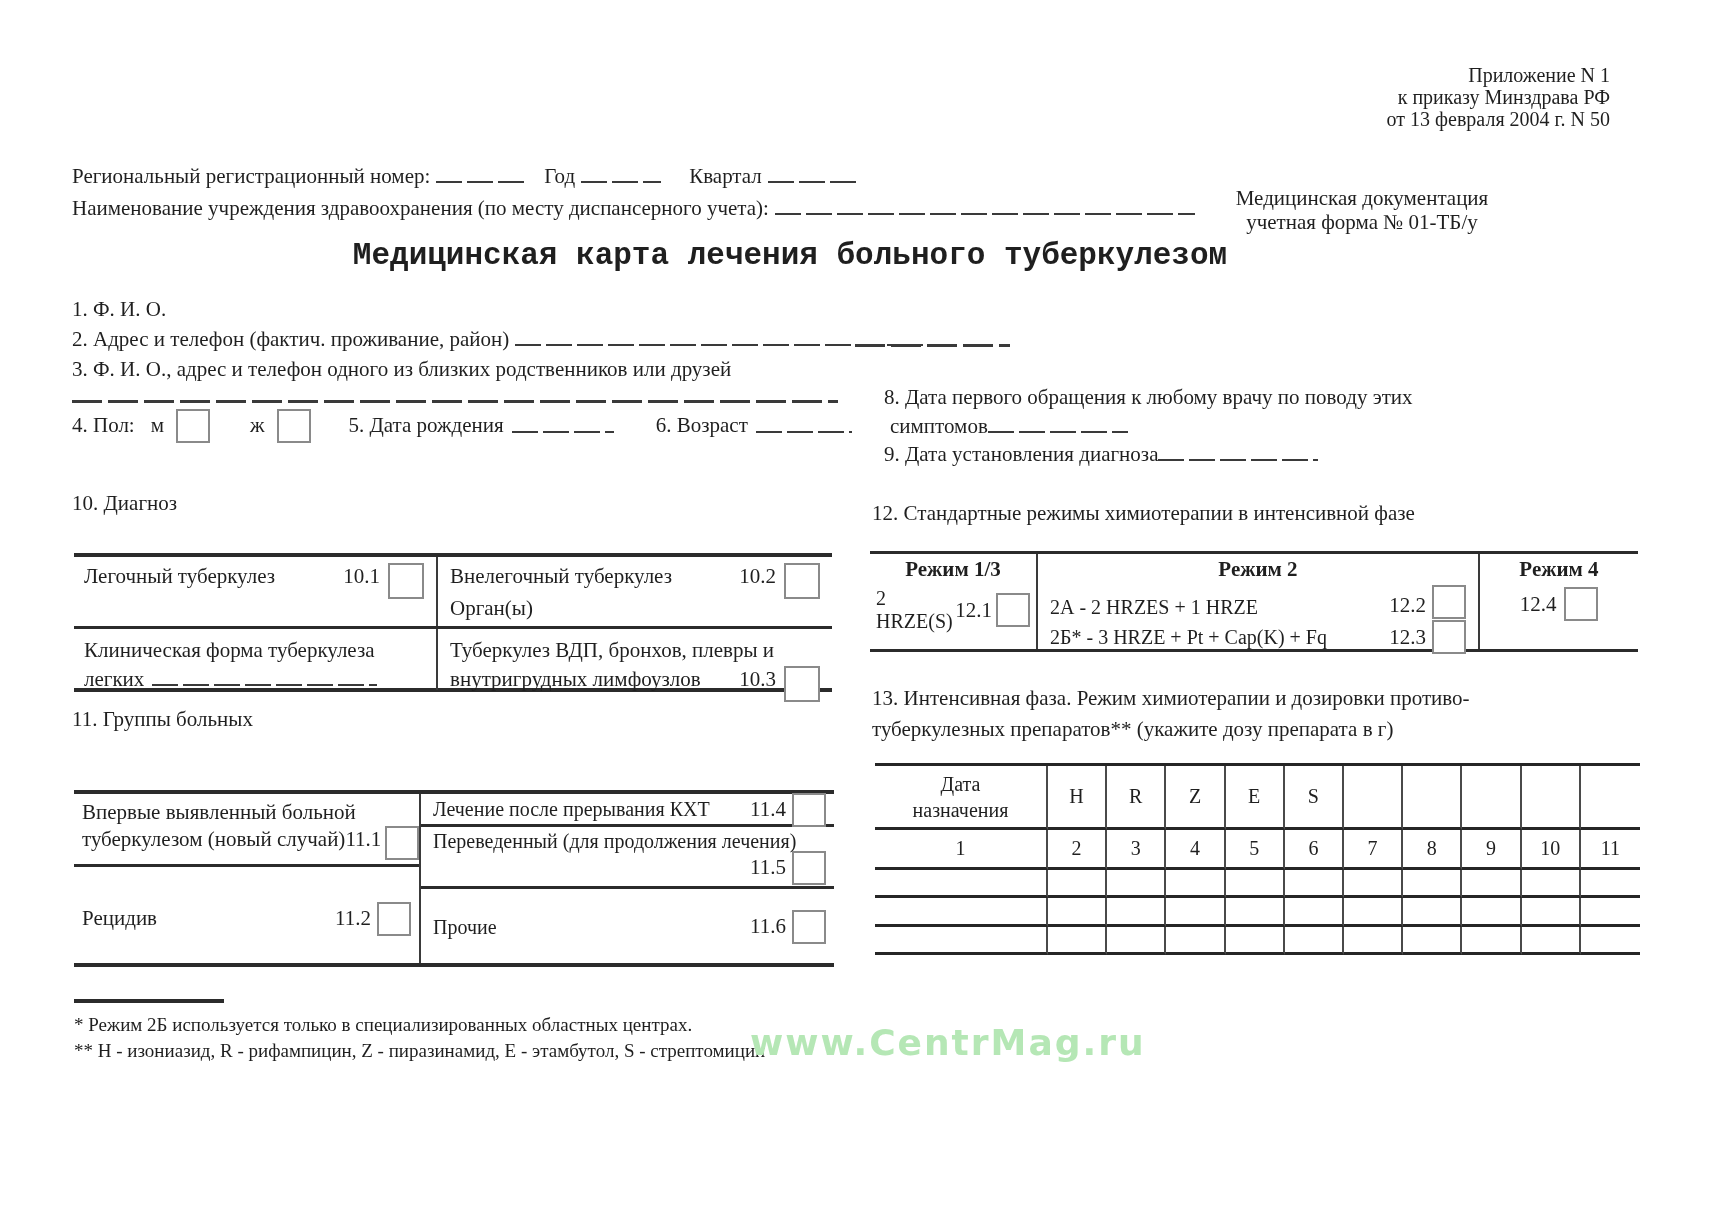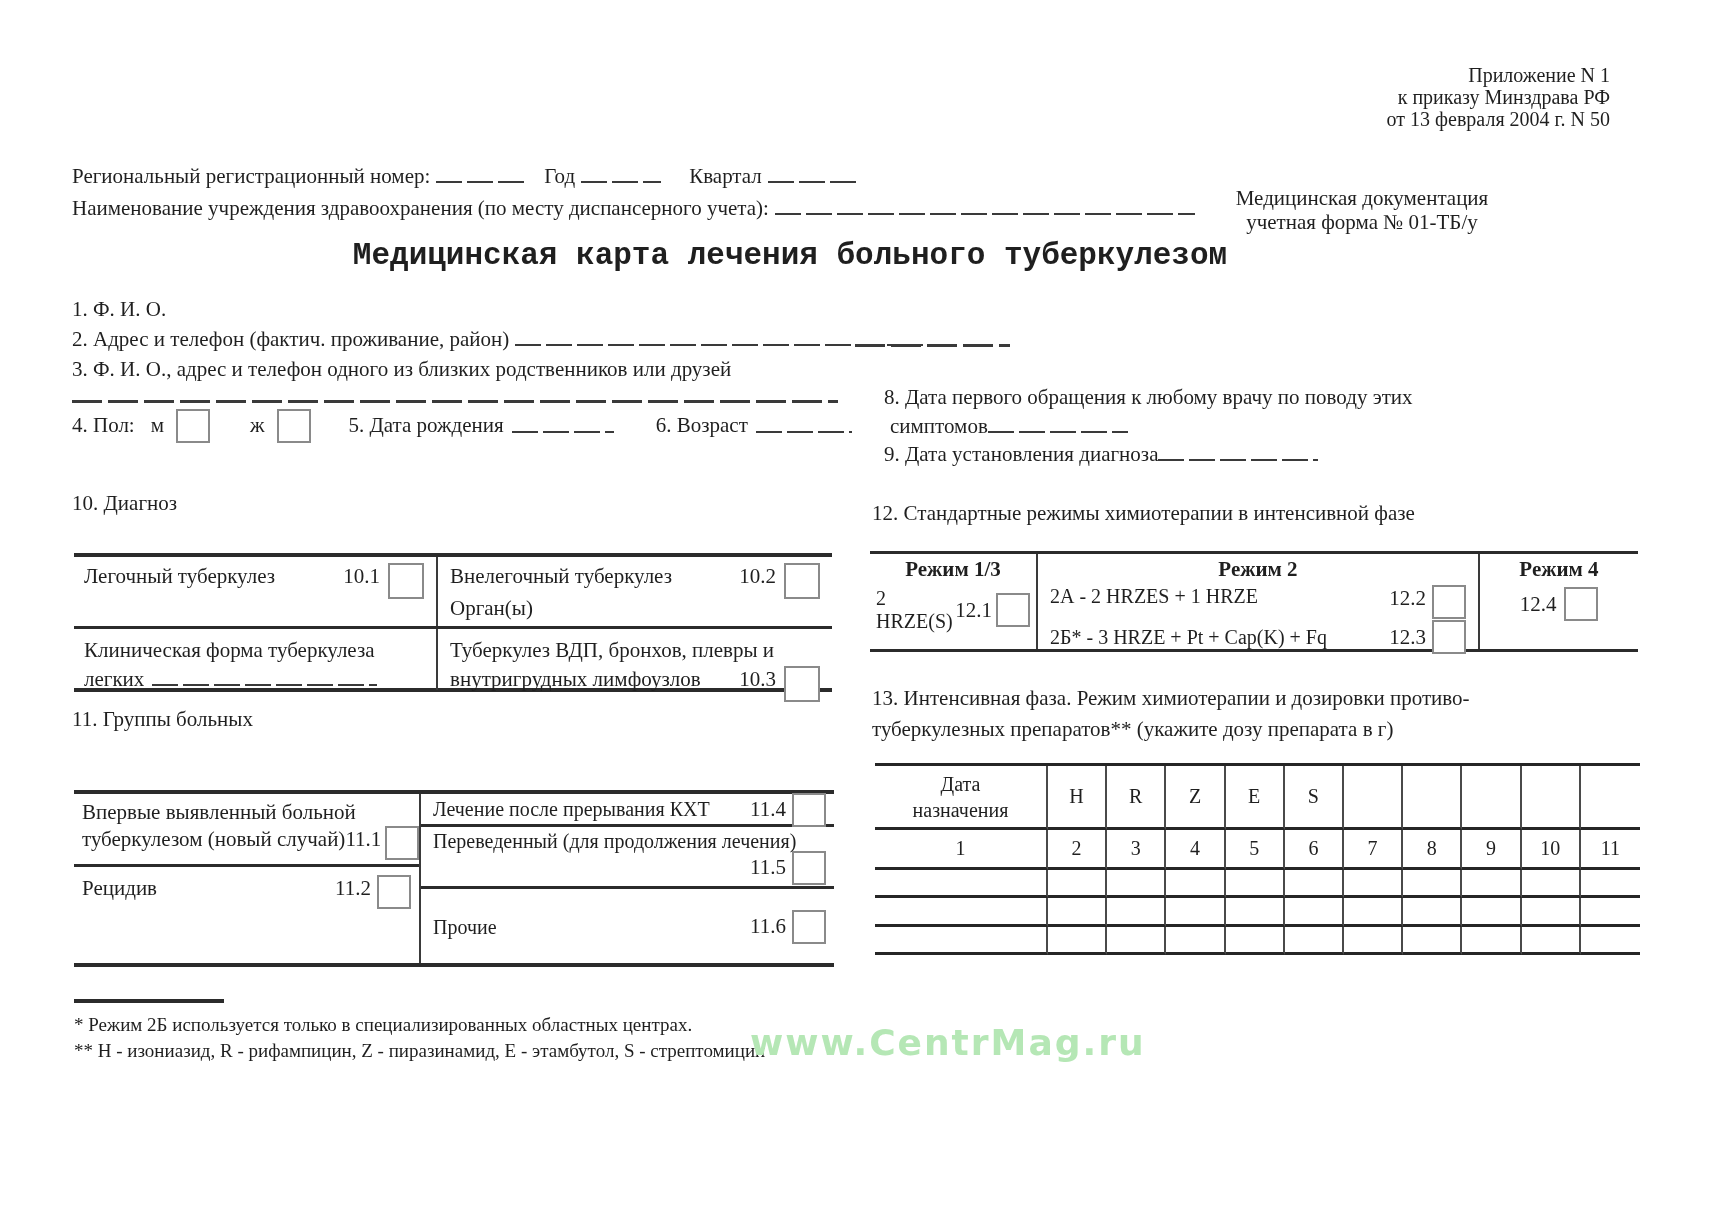--- a/index.html
+++ b/index.html
@@ -135,21 +135,21 @@
     <div class="cell vr" style="width:168px;padding:2px 6px 0 6px;">
       <div class="t ctr b">Режим 1/3</div>
       <div class="fx" style="margin-top:4px;align-items:center;">
         <span style="font-size:20px;">2 HRZE(S)</span>
         <span class="t ml-auto" style="margin-right:4px;">12.1</span>
         <span class="cb"></span>
       </div>
     </div>
     <div class="cell vr" style="width:442px;padding:2px 12px 0 12px;">
       <div class="t ctr b">Режим 2</div>
-      <div class="fx" style="margin-top:2px;align-items:flex-start;">
+      <div class="fx" style="margin-top:2px;align-items:flex-end;">
         <span style="font-size:20px;">2А - 2 HRZES + 1 HRZE</span>
         <span class="t ml-auto" style="margin-right:6px;">12.2</span>
         <span class="cb"></span>
       </div>
       <div class="fx" style="margin-top:1px;align-items:center;">
         <span style="font-size:20px;">2Б* - 3 HRZE + Pt + Cap(K) + Fq</span>
         <span class="t ml-auto" style="margin-right:6px;">12.3</span>
         <span class="cb"></span>
       </div>
     </div>
@@ -237,21 +237,21 @@
   <div class="tbl" style="left:74px;top:790px;width:760px;height:177px;display:flex;">
     <div class="cell vr" style="width:347px;display:flex;flex-direction:column;">
       <div class="cell hb" style="height:73px;padding:5px 8px 0 8px;">
         <div class="t">Впервые выявленный больной</div>
         <div class="fx" style="margin-top:0;">
           <span class="t">туберкулезом (новый случай)</span>
           <span class="t">11.1</span>
           <span class="cb" style="margin-left:4px;"></span>
         </div>
       </div>
-      <div class="cell fx" style="flex:1;padding:8px 8px 0 8px;align-items:flex-start;">
+      <div class="cell fx" style="flex:1;padding:8px 8px 0 8px;align-items:center;">
         <span class="t">Рецидив</span>
         <span class="t ml-auto" style="margin-right:6px;">11.2</span>
         <span class="cb"></span>
       </div>
     </div>
     <div class="cell" style="flex:1;display:flex;flex-direction:column;">
       <div class="cell hb fx" style="height:33px;padding:1px 8px 0 12px;align-items:center;">
         <span style="font-size:20px;">Лечение после прерывания КХТ</span>
         <span class="t ml-auto" style="margin-right:6px;">11.4</span>
         <span class="cb"></span>

